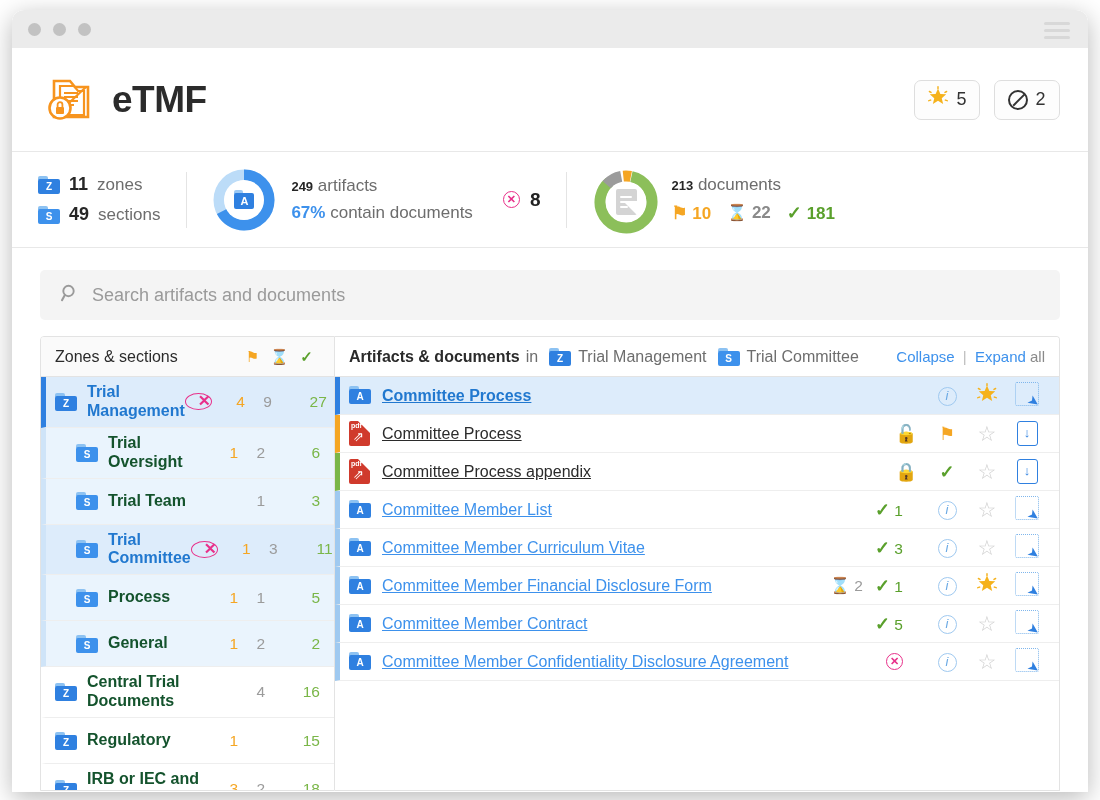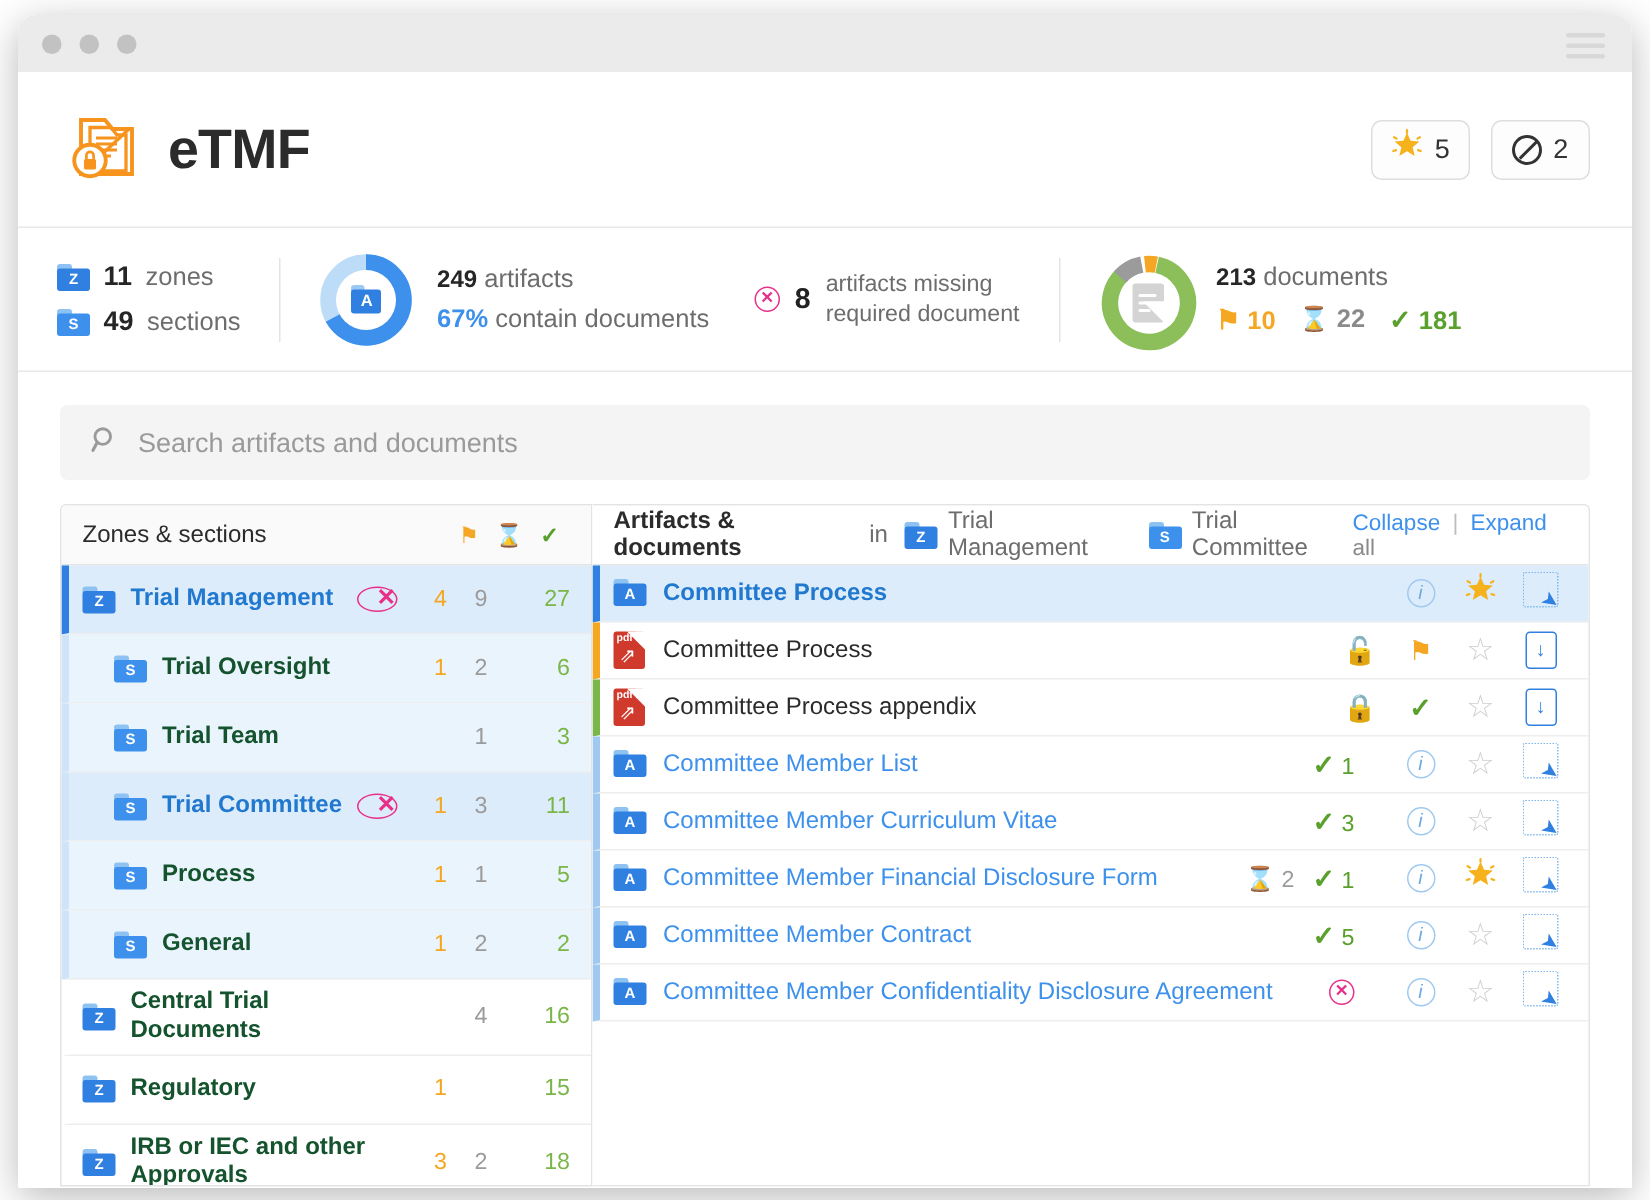--- a/index.html
+++ b/index.html
@@ -115,21 +115,21 @@
     content: ""; position: absolute; right: 0; bottom: 0;
     border-width: 7px; border-style: solid;
     border-color: #fff #fff transparent transparent;
   }
   .doc-glyph i {
     position: absolute; left: 4px; height: 2px; background: #fff; border-radius: 1px;
   }
 
   .stat-text { margin-left: 16px; display: flex; flex-direction: column; gap: 7px; }
   .stat-line-1 { font-size: 17px; color: #6d6d6d; }
-  .stat-line-1 b { font-size: 16px; color: #262626; }
+  .stat-line-1 b { font-size: 13px; color: #262626; }
   .stat-line-2 { font-size: 17px; color: #6d6d6d; }
   .stat-line-2 .pct { color: #3d91ec; font-weight: bold; }
   .doc-metrics { display: flex; align-items: center; gap: 16px; font-size: 17px; font-weight: bold; }
 
   .missing { display: flex; align-items: center; gap: 10px; margin-left: 30px; }
   .missing .num { font-size: 19px; font-weight: bold; color: #222; }
   .missing .lbl { font-size: 15.5px; color: #6d6d6d; line-height: 1.25; }
 
   
   .search-wrap { padding: 22px 28px 16px 28px; background: #fff; }
@@ -140,21 +140,21 @@
   .search input {
     border: none; background: transparent; outline: none;
     font-size: 18px; color: #15803d; width: 100%;
     font-family: "Liberation Sans", sans-serif;
   }
   .search input::placeholder { color: #9a9a9a; }
 
   
   .panels { display: flex; padding: 0 28px; gap: 0; height: 455px; }
   .panel-left {
-    width: 355px; background: #fff;
+    width: 295px; background: #fff;
     border: 1px solid #e3e3e3; border-radius: 4px 0 0 0;
     overflow: hidden;
   }
   .panel-right {
     flex: 1; background: #fff;
     border: 1px solid #e3e3e3; border-left: none; border-radius: 0 4px 0 0;
     overflow: hidden;
   }
   .panel-head {
     height: 40px; background: #fafafa; border-bottom: 1px solid #e3e3e3;
@@ -201,21 +201,21 @@
 
   .row {
     display: flex; align-items: center; height: 38px;
     border-bottom: 1px solid #eeeeee;
     border-left: 5px solid transparent;
     padding: 0 12px 0 9px;
     font-size: 16px;
   }
   .row.artifact { border-left-color: #9fc9f0; }
   .row.artifact.first { background: #ddecfb; border-left-color: #2f80e0; }
-  .row .title { margin-left: 10px; color: #3d91ec; }
+  .row .title { margin-left: 10px; color: #3d91ec; text-decoration: underline; }
   .row.artifact.first .title { color: #2178cf; font-weight: bold; }
   .row.document .title { color: #2b2b2b; margin-left: 12px; }
 
   .row .right { margin-left: auto; display: flex; align-items: center; }
   .row .counts { display: flex; align-items: center; gap: 12px; font-size: 15.5px; margin-right: 24px; }
   .row .act { width: 40px; text-align: center; }
 
   .pdf {
     width: 21px; height: 25px; background: #d03a2c; border-radius: 2px;
     position: relative; flex: 0 0 auto;
@@ -369,24 +369,20 @@
         <div class="stat-line-2">
           <span class="pct">67%</span>
           <span>contain documents</span>
         </div>
       </div>
     </div>
 
     <div class="missing">
       <span class="errcircle">✕</span>
       <span class="num">8</span>
-      <span class="lbl">
-        <span>artifacts missing</span><br>
-        <span>required document</span>
-      </span>
     </div>
 
     <div class="vsep"></div>
 
     <div class="stat-block">
       <div class="donut">
         <svg width="66" height="66" viewBox="0 0 66 66">
           <circle cx="33" cy="33" r="26" fill="none" stroke="#8cbf5a" stroke-width="11" stroke-dasharray="138.8 24.6" transform="rotate(-78 33 33)"></circle>
           <circle cx="33" cy="33" r="26" fill="none" stroke="#9b9b9b" stroke-width="11" stroke-dasharray="16.9 146.5" transform="rotate(-138 33 33)"></circle>
           <circle cx="33" cy="33" r="26" fill="none" stroke="#f5a623" stroke-width="11" stroke-dasharray="7.7 155.7" transform="rotate(-96 33 33)"></circle>

